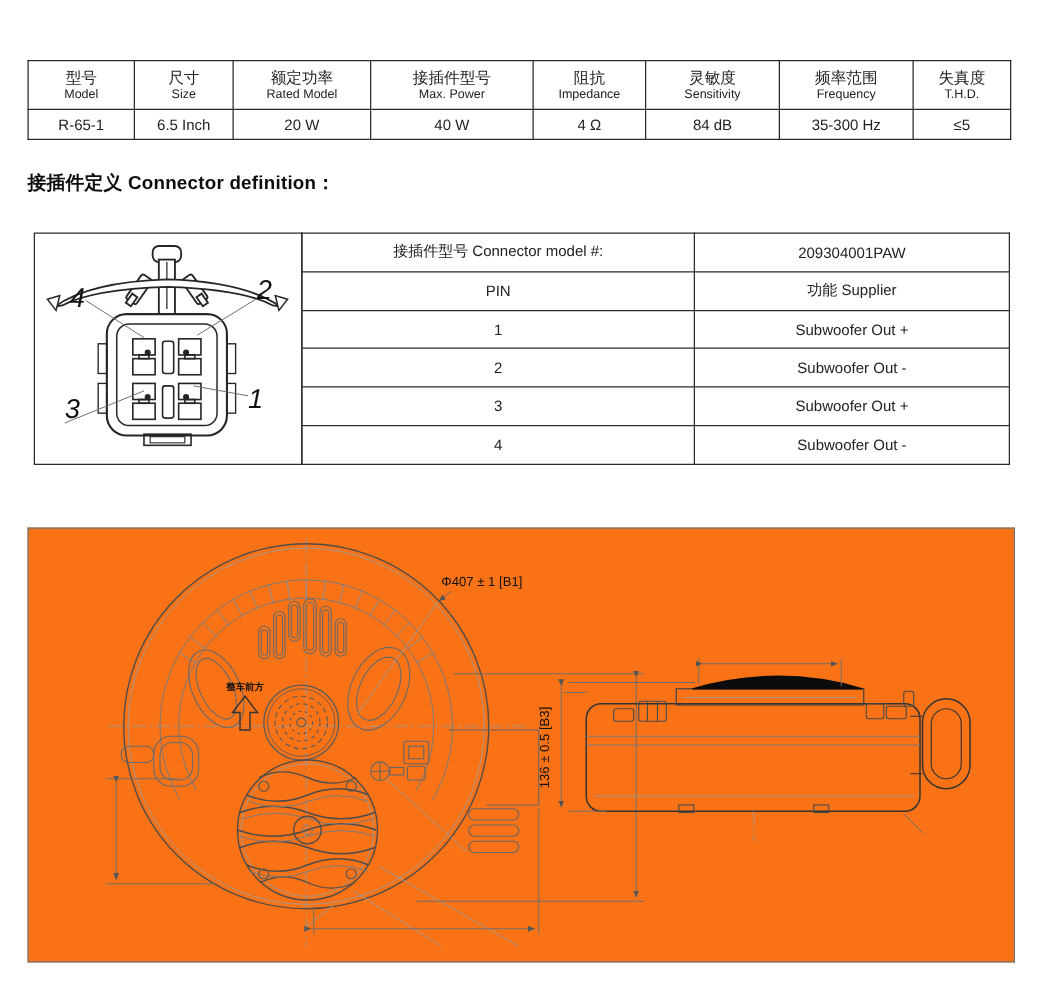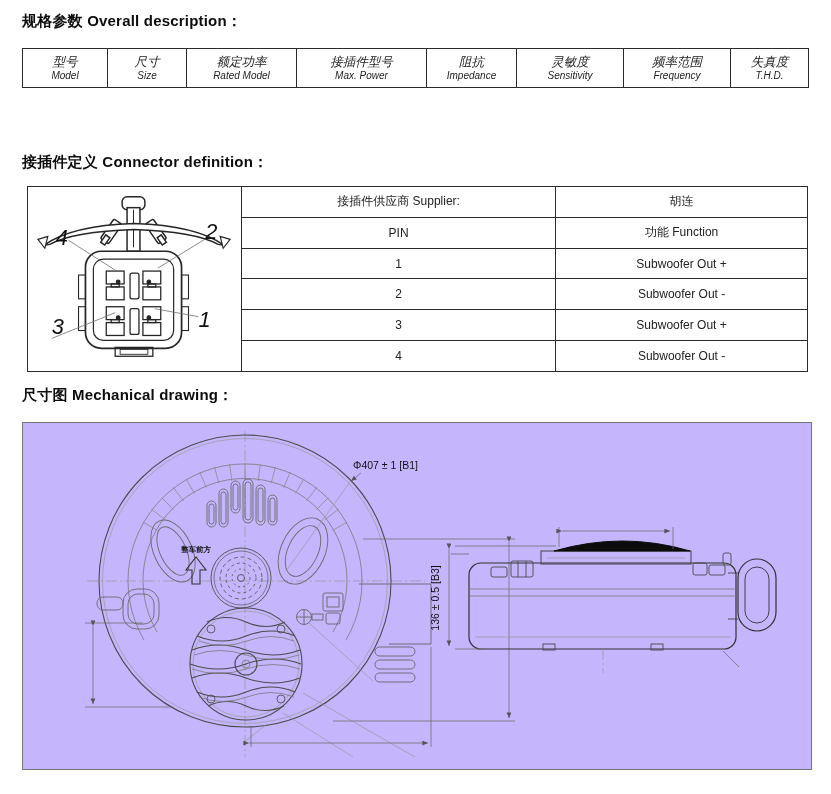--- a/index.html
+++ b/index.html
@@ -3,58 +3,57 @@
 <meta charset="utf-8">
 <style>
   html,body{margin:0;padding:0;background:#ffffff;}
   body{width:831px;height:794px;overflow:hidden;
        font-family:"Liberation Sans",sans-serif;color:#1a1a1a;}
   .page{position:relative;width:831px;height:794px;background:#fff;}
 
   .section-title{position:absolute;left:22px;font-weight:700;font-size:15px;
                  letter-spacing:.2px;color:#0d0d0d;white-space:nowrap;}
   #title-spec{top:12px;}
-  #title-conn{top:153px;}
+  #title-conn{top:137px;}
   #title-mech{top:386px;}
 
   table{border-collapse:collapse;table-layout:fixed;}
   td,th{border:1.3px solid #2b2b2b;text-align:center;vertical-align:middle;
         font-size:12px;font-weight:400;padding:0;color:#222;}
 
-  .spec-table{position:absolute;left:22px;top:48px;width:786px;font-style:italic;}
+  .spec-table{position:absolute;left:22px;top:48px;width:786px;}
   .spec-table tr.hdr{height:39px;}
   .spec-table tr.data{height:24px;}
   .spec-table .zh{display:block;font-size:12.5px;line-height:14px;}
   .spec-table .en{display:block;font-size:10px;line-height:13px;}
 
   .conn-box{position:absolute;left:27px;top:186px;width:215px;height:186px;
             border:1.3px solid #2b2b2b;box-sizing:border-box;background:#fff;}
   .conn-box svg{display:block;width:100%;height:100%;}
 
   .conn-table{position:absolute;left:241px;top:186px;width:567px;height:186px;}
   .conn-table td{height:21px;font-size:12px;}
 
   .mech-box{position:absolute;left:22px;top:422px;width:790px;height:348px;
-            border:1px solid #767676;box-sizing:border-box;background:#c4b5fd;}
+            border:1px solid #767676;box-sizing:border-box;background:#f97316;}
   .mech-box svg{display:block;width:100%;height:100%;}
 
   
   .ln{fill:none;stroke:#4c4c4c;stroke-width:1.1;}
   .ln2{fill:none;stroke:#7a7a7a;stroke-width:.8;}
   .thin{fill:none;stroke:#9a9a9a;stroke-width:.7;}
   .dim{fill:none;stroke:#6f6f6f;stroke-width:.8;}
   .cl{fill:none;stroke:#9a9a9a;stroke-width:.7;stroke-dasharray:11 3 2 3;}
   .svgtxt{font-family:"Liberation Sans",sans-serif;fill:#111;}
 </style>
 </head>
 <body>
 
 <div class="page">
 
-  <div class="section-title" id="title-spec">规格参数 Overall description：</div>
 
   <table class="spec-table">
     <colgroup>
       <col style="width:85px">
         <col style="width:79px">
         <col style="width:110px">
       <col style="width:130px">
         <col style="width:90px">
         <col style="width:107px">
       <col style="width:107px">
@@ -87,20 +86,30 @@
             <span class="en">Sensitivity</span>
           </th>
       <th>
             <span class="zh">频率范围</span>
             <span class="en">Frequency</span>
           </th>
       <th>
             <span class="zh">失真度</span>
             <span class="en">T.H.D.</span>
           </th>
+    </tr>
+    <tr class="data">
+      <td>R-65-1</td>
+      <td>6.5 Inch</td>
+      <td>20 W</td>
+      <td>40 W</td>
+      <td>4 Ω</td>
+      <td>84 dB</td>
+      <td>35-300 Hz</td>
+      <td>≤5</td>
     </tr>
   </tbody>
     </table>
 
   <div class="section-title" id="title-conn">接插件定义 Connector definition：</div>
 
   <div class="conn-box">
     <svg viewBox="0 0 215 184">
 
       <g fill="#fff" stroke="#262626" stroke-width="1.5">
@@ -170,48 +179,47 @@
       </g>
     </svg>
   </div>
 
   <table class="conn-table">
     <colgroup>
         <col style="width:55.5%">
         <col style="width:44.5%">
       </colgroup>
     <tbody>
-    <tr>
-          <td>接插件供应商 Supplier:</td>
-          <td>胡连</td>
+        <tr>
+          <td>接插件型号 Connector model #:</td>
+          <td>209304001PAW</td>
         </tr>
     <tr>
           <td>PIN</td>
-          <td>功能 Function</td>
+          <td>功能 Supplier</td>
         </tr>
     <tr>
           <td>1</td>
           <td>Subwoofer Out +</td>
         </tr>
     <tr>
           <td>2</td>
           <td>Subwoofer Out -</td>
         </tr>
     <tr>
           <td>3</td>
           <td>Subwoofer Out +</td>
         </tr>
     <tr>
           <td>4</td>
           <td>Subwoofer Out -</td>
         </tr>
   </tbody>
     </table>
 
-  <div class="section-title" id="title-mech">尺寸图 Mechanical drawing：</div>
 
   <div class="mech-box">
     <svg viewBox="0 0 788 346">
       <defs>
         <marker id="ar" markerWidth="9" markerHeight="8" refX="7" refY="3" orient="auto">
           <path d="M0,0 L7,3 L0,6 Z" fill="#555"></path>
         </marker>
       </defs>
 
       <g>

